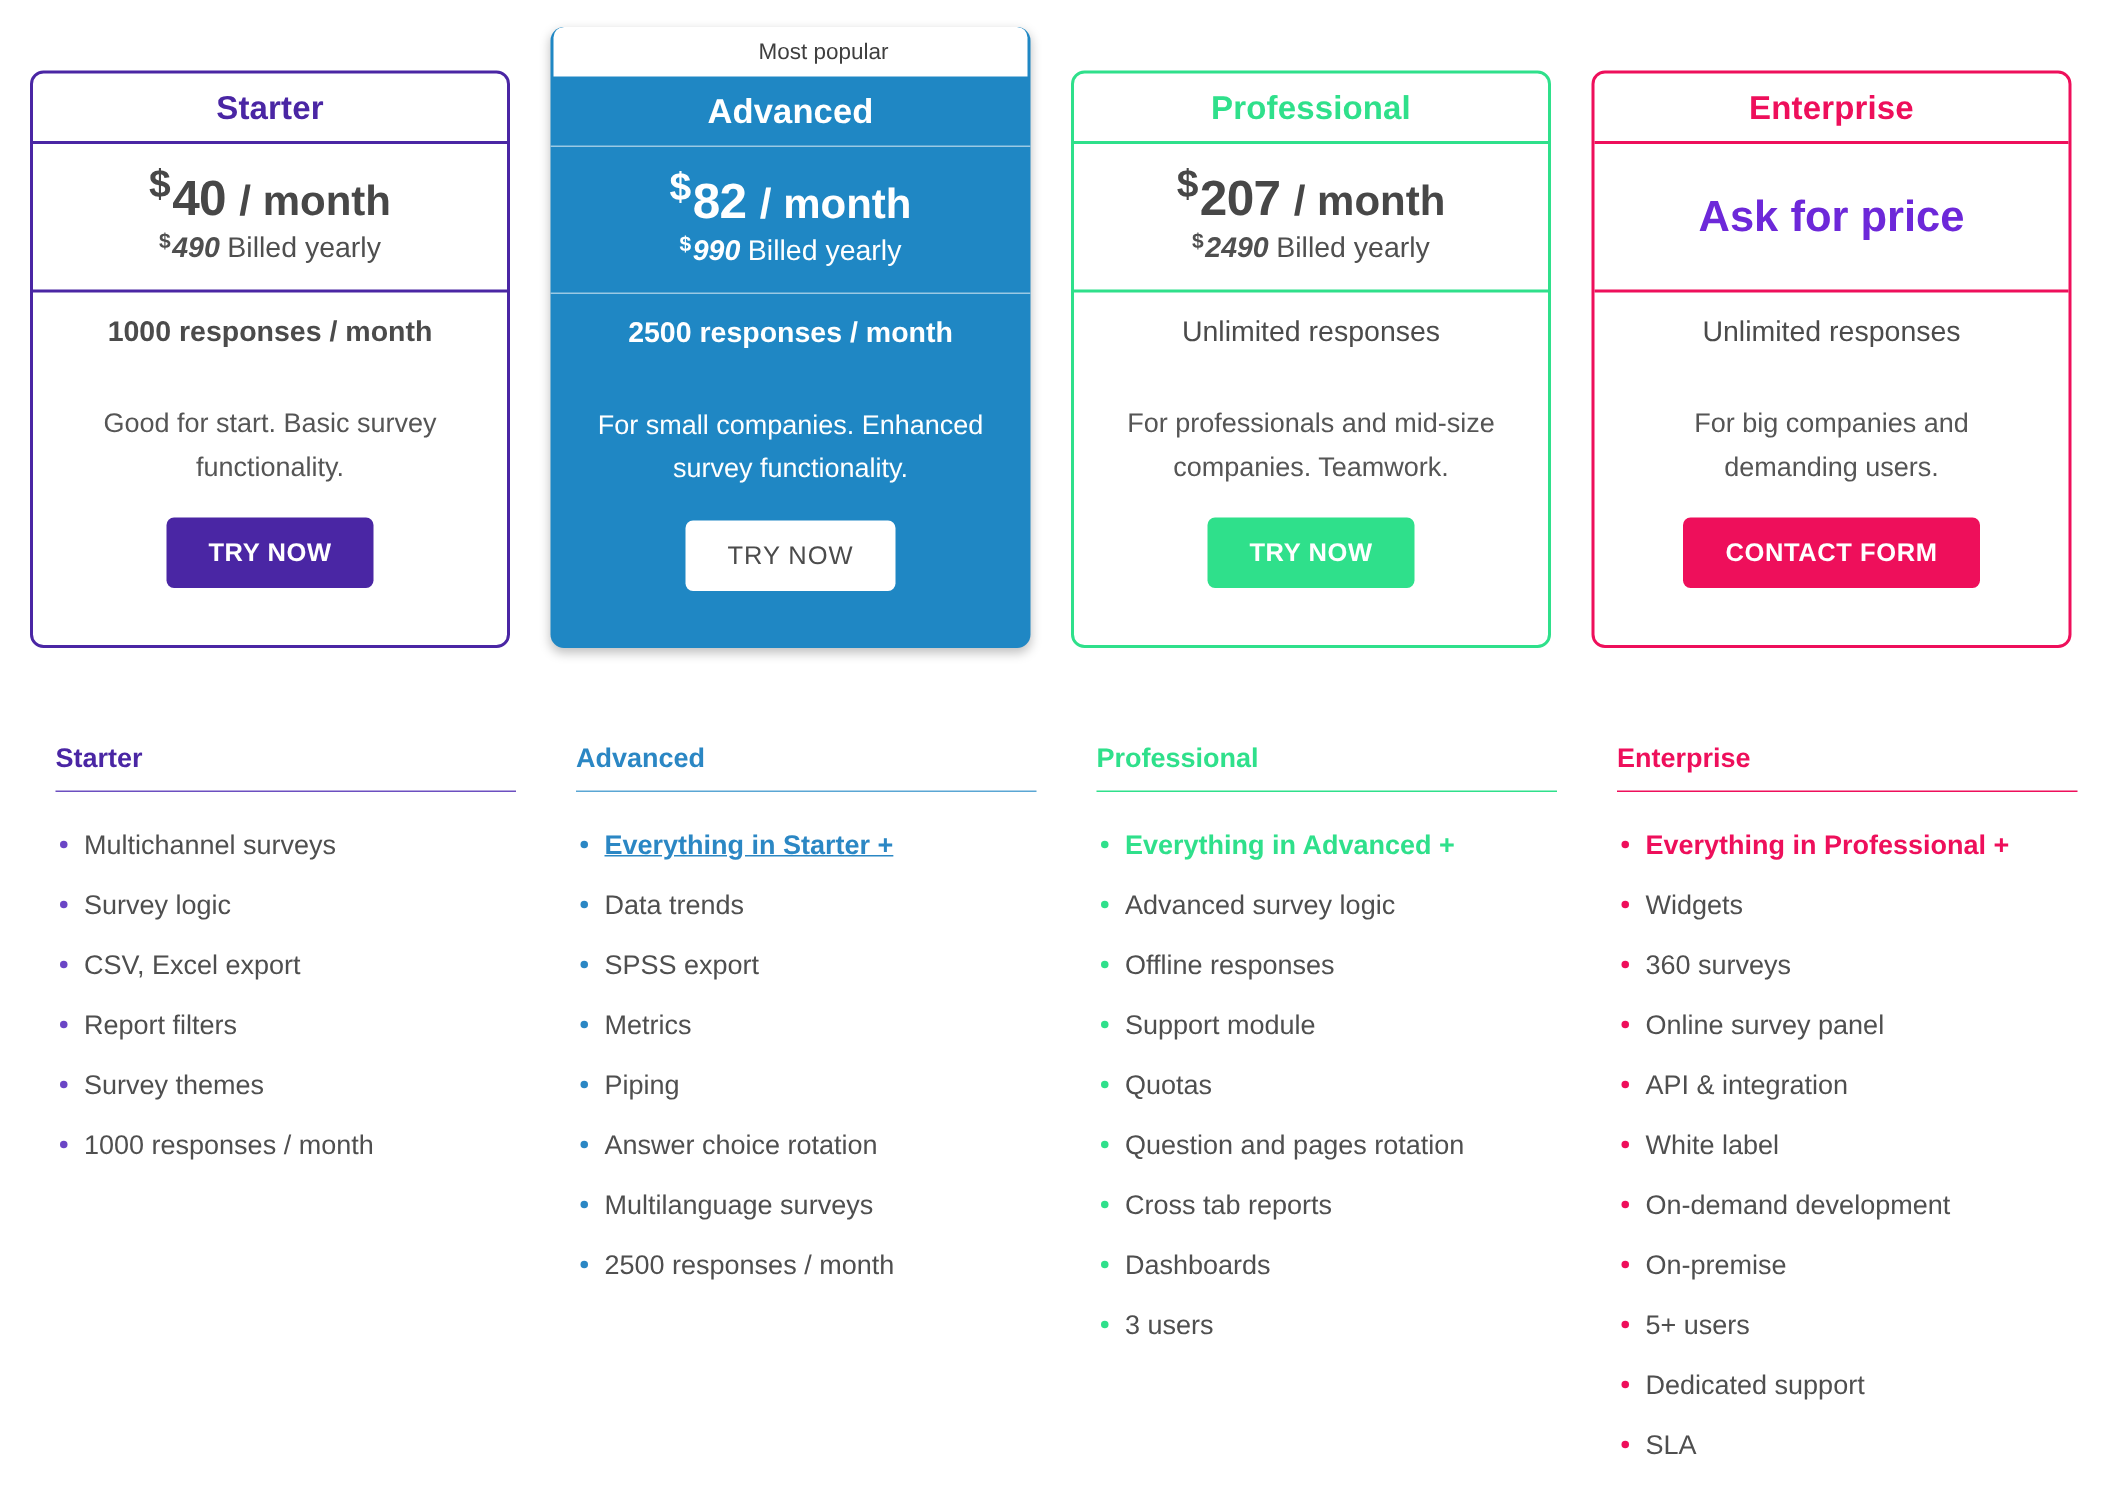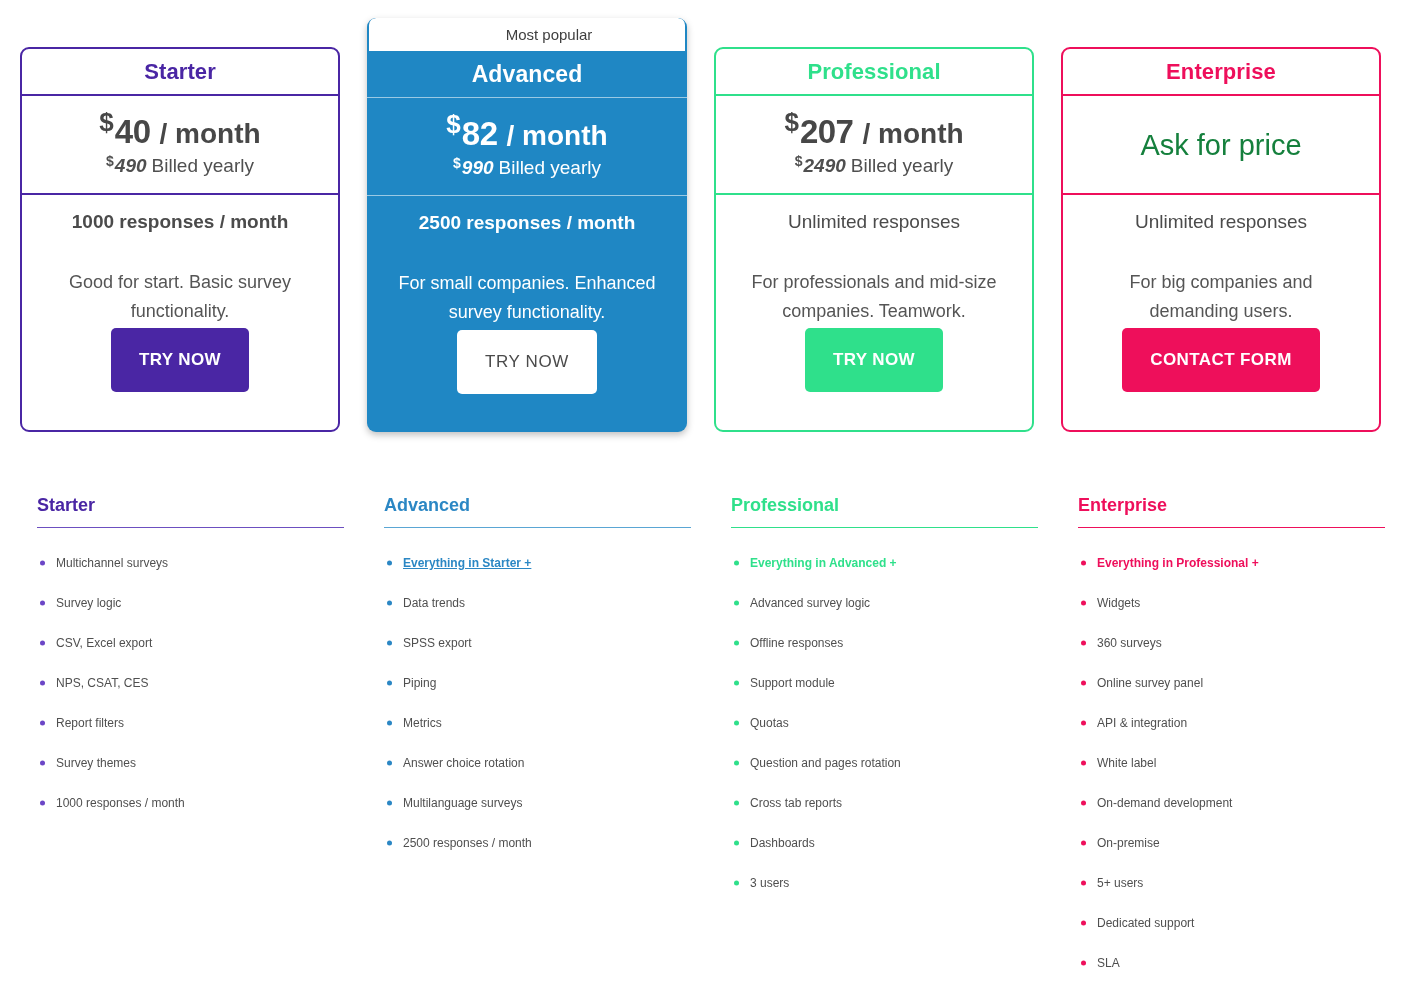--- a/index.html
+++ b/index.html
@@ -132,22 +132,22 @@
     font-weight: 700;
     position: relative;
     top: -6px;
     margin-right: 1px;
   }
   .amount-sm { font-weight: 700; font-style: italic; }
   .billed-label { font-weight: 400; margin-left: 5px; }
 
   .ask-price {
     font-size: 29px;
-    font-weight: 400;
-    color: #15803d;
+    font-weight: 700;
+    color: #6d28d9;
     text-align: center;
   }
 
   .responses-row {
     height: 53px;
     display: flex;
     align-items: center;
     justify-content: center;
     font-size: 19px;
     font-weight: 700;
@@ -169,21 +169,21 @@
   .card.featured .desc { color: #ffffff; }
 
   .cta-wrap {
     display: flex;
     justify-content: center;
     padding-bottom: 38px;
   }
   .cta {
     border: none;
     border-radius: 5px;
-    height: 64px;
+    height: 47px;
     padding: 0 28px;
     font-family: "Liberation Sans", sans-serif;
     font-size: 17px;
     font-weight: 700;
     letter-spacing: 0.4px;
     color: #ffffff;
     cursor: pointer;
   }
   .cta-0 { background: #4a26a4; }
   .cta-1 { background: #ffffff; color: #4b4b4b; font-weight: 400; letter-spacing: 0.6px; }
@@ -220,21 +220,21 @@
   .feat-rule { height: 1px; width: 100%; margin-bottom: 15px; }
   .fcol-0 .feat-rule { background: #6c4fc0; }
   .fcol-1 .feat-rule { background: #5aa6d4; }
   .fcol-2 .feat-rule { background: #2fe08b; }
   .fcol-3 .feat-rule { background: #ee0f5b; }
 
   .feat-list { list-style: none; margin: 0; padding: 0; }
   .feat-item {
     position: relative;
     padding-left: 19px;
-    font-size: 12px;
+    font-size: 18px;
     line-height: 1;
     height: 40px;
     display: flex;
     align-items: center;
     color: #4f4f4f;
     font-weight: 400;
     text-align: center;
   }
   .feat-item::before {
     content: "";
@@ -350,36 +350,35 @@
 
   <div class="features">
 
     <div class="feat-col fcol-0">
       <div class="feat-title">Starter</div>
       <div class="feat-rule"></div>
       <ul class="feat-list">
           <li class="feat-item">Multichannel surveys</li>
           <li class="feat-item">Survey logic</li>
           <li class="feat-item">CSV, Excel export</li>
-          <li class="feat-item">NPS, CSAT, CES</li>
           <li class="feat-item">Report filters</li>
           <li class="feat-item">Survey themes</li>
           <li class="feat-item">1000 responses / month</li>
         </ul>
     </div>
 
     <div class="feat-col fcol-1">
       <div class="feat-title">Advanced</div>
       <div class="feat-rule"></div>
       <ul class="feat-list">
           <li class="feat-item highlight">Everything in Starter +</li>
           <li class="feat-item">Data trends</li>
           <li class="feat-item">SPSS export</li>
+          <li class="feat-item">Metrics</li>
           <li class="feat-item">Piping</li>
-          <li class="feat-item">Metrics</li>
           <li class="feat-item">Answer choice rotation</li>
           <li class="feat-item">Multilanguage surveys</li>
           <li class="feat-item">2500 responses / month</li>
         </ul>
     </div>
 
     <div class="feat-col fcol-2">
       <div class="feat-title">Professional</div>
       <div class="feat-rule"></div>
       <ul class="feat-list">

